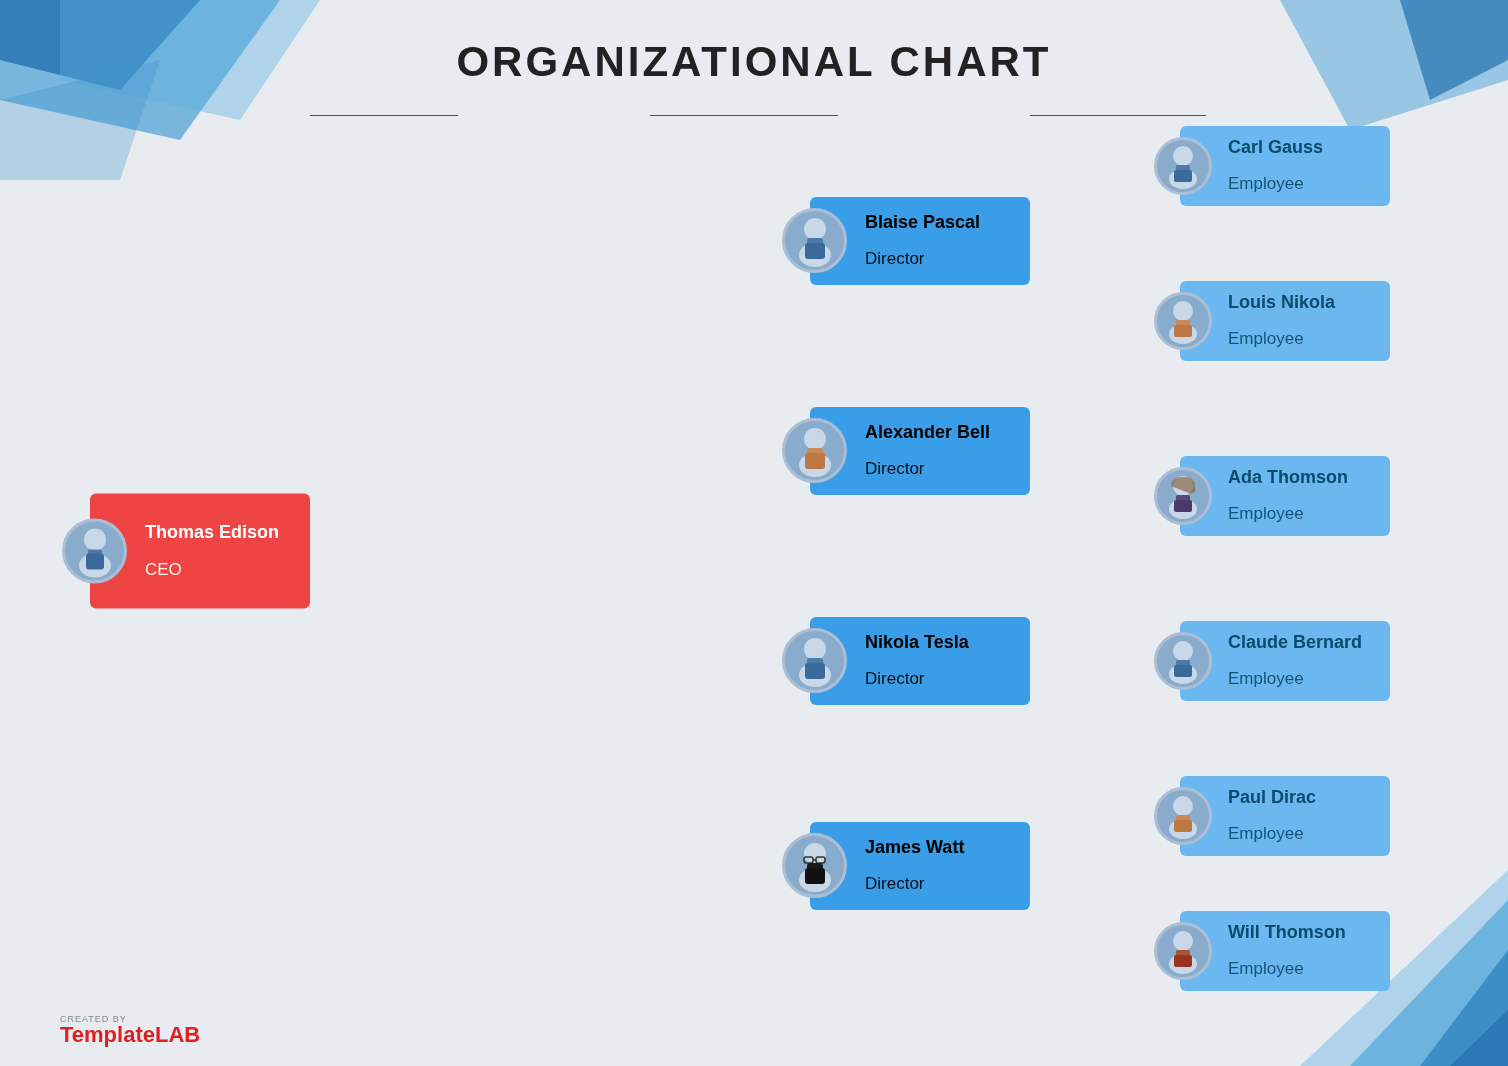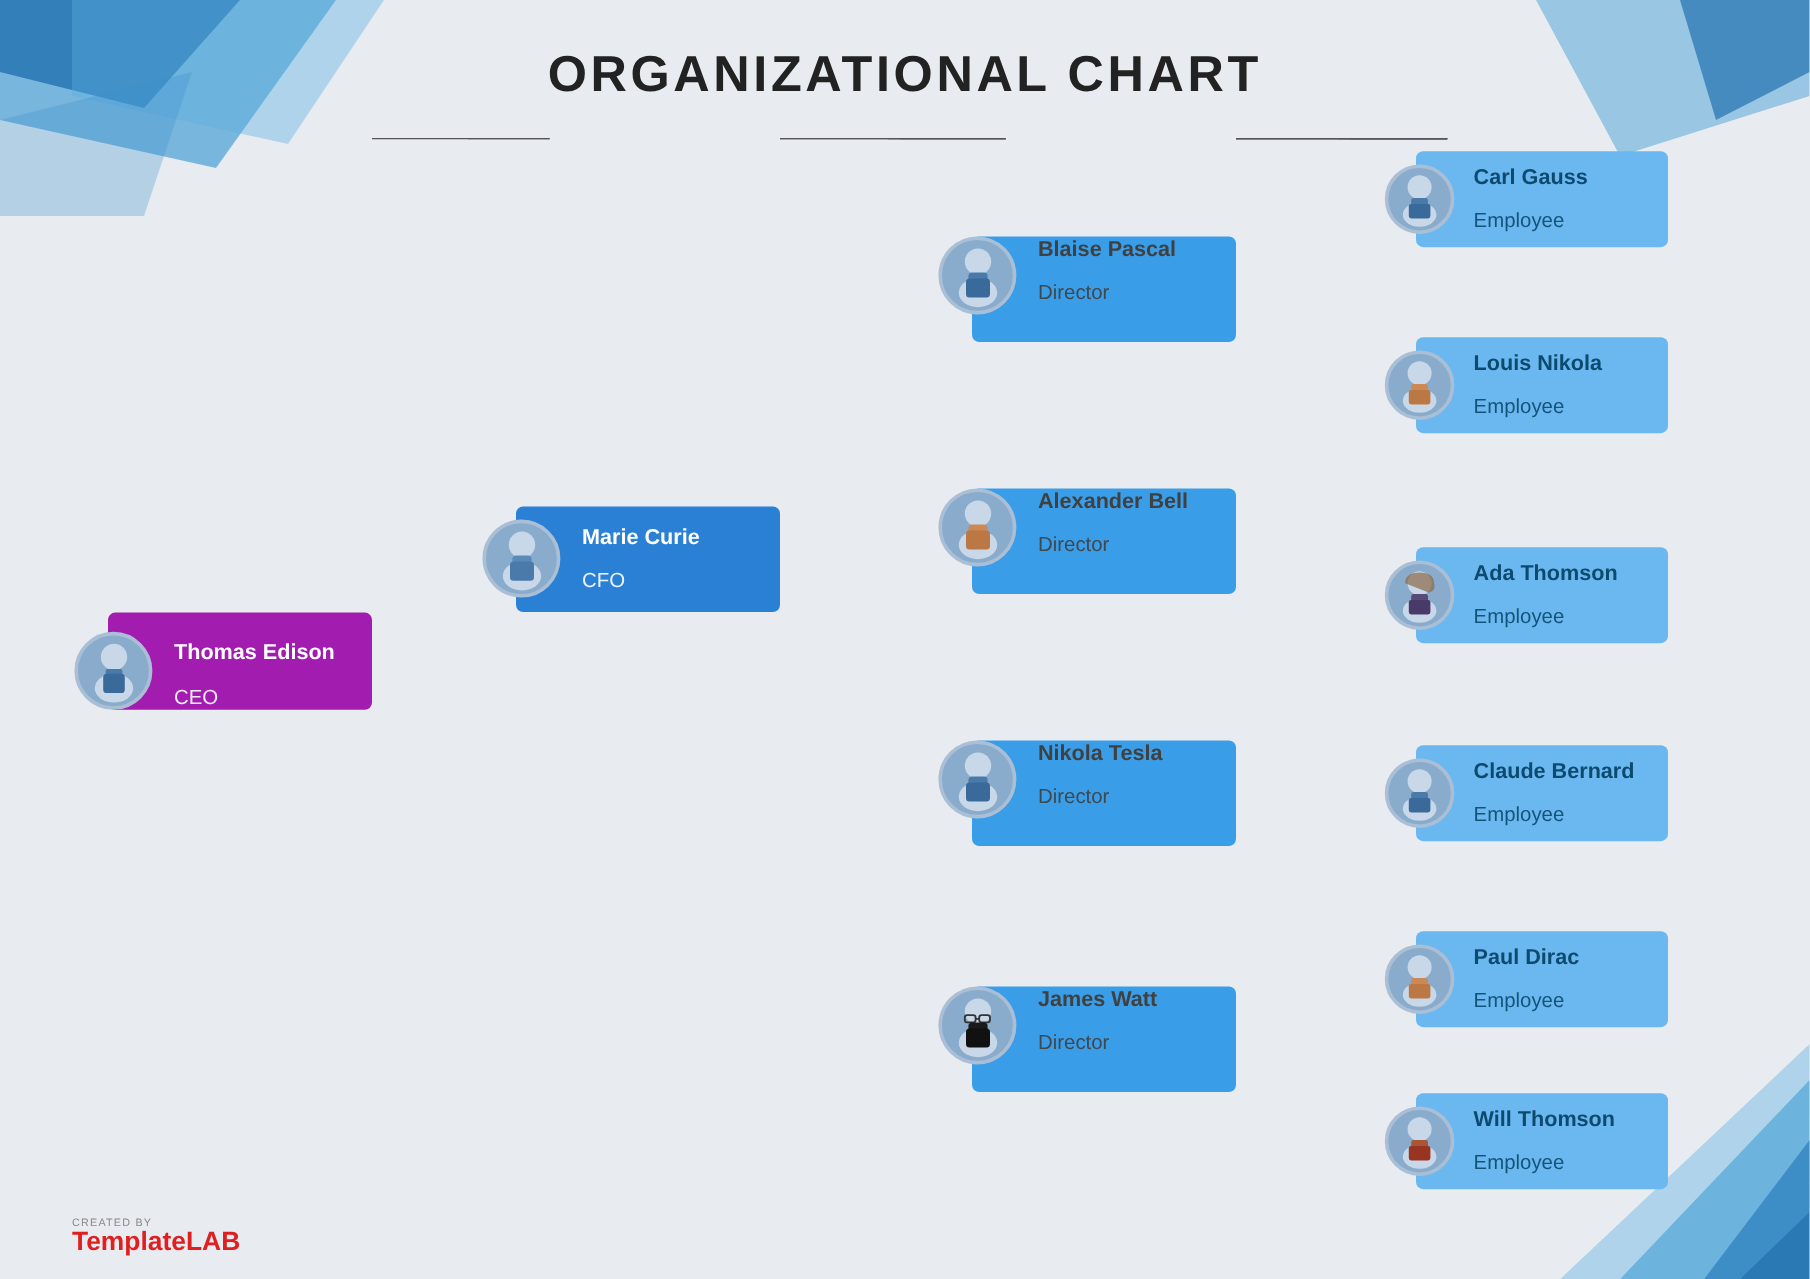--- a/index.html
+++ b/index.html
@@ -28,49 +28,49 @@
       text-align: center;
       font-size: 42px;
       font-weight: 900;
       color: #222;
       letter-spacing: 3px;
       z-index: 1;
     }
 
     
     .node-ceo {
-      background: #a21caf;
+      background: #ef4444;
       color: white;
       border-radius: 6px;
       width: 220px;
-      height: 81px;
-      display: flex;
-      align-items: flex-end;
+      height: 115px;
+      display: flex;
+      align-items: center;
       position: relative;
       flex-shrink: 0;
     }
     .node-vp {
       background: #2980d4;
       color: white;
       border-radius: 6px;
       width: 220px;
       height: 88px;
       display: flex;
       align-items: center;
       position: relative;
       flex-shrink: 0;
     }
     .node-director {
       background: #3a9de8;
-      color: #404040;
+      color: #000000;
       border-radius: 6px;
       width: 220px;
       height: 88px;
       display: flex;
-      align-items: flex-start;
+      align-items: center;
       position: relative;
       flex-shrink: 0;
     }
     .node-employee {
       background: #6bb8f0;
       color: #0c4a6e;
       border-radius: 6px;
       width: 210px;
       height: 80px;
       display: flex;
@@ -217,36 +217,20 @@
             <rect x="16" y="30" width="18" height="16" rx="3" fill="#3a6a9a"></rect>
           </svg>
         </div>
         <div class="node-text">
           <div class="node-name">Thomas Edison</div>
           <div class="node-title">CEO</div>
         </div>
       </div>
     </div>
 
-    <div style="position:absolute;left:370px;top:calc(50% - 85px);transform:translateY(-50%);">
-      <div class="node-vp">
-        <div class="avatar">
-          <svg width="50" height="55" viewBox="0 0 50 55">
-            <circle cx="25" cy="16" r="11" fill="#c8d8e8"></circle>
-            <ellipse cx="25" cy="42" rx="16" ry="12" fill="#c8d8e8"></ellipse>
-            <rect x="17" y="25" width="16" height="10" rx="3" fill="#5a8ab8"></rect>
-            <rect x="15" y="30" width="20" height="16" rx="3" fill="#4a7aaa"></rect>
-          </svg>
-        </div>
-        <div class="node-text">
-          <div class="node-name">Marie Curie</div>
-          <div class="node-title">CFO</div>
-        </div>
-      </div>
-    </div>
 
 
     <div style="position:absolute;left:750px;top:calc(50% - 310px);transform:translateY(-50%);">
       <div class="node-director">
         <div class="avatar">
           <svg width="50" height="55" viewBox="0 0 50 55">
             <circle cx="25" cy="16" r="11" fill="#c8d8e8"></circle>
             <ellipse cx="25" cy="42" rx="16" ry="12" fill="#c8d8e8"></ellipse>
             <rect x="17" y="25" width="16" height="10" rx="3" fill="#4a7aaa"></rect>
             <rect x="15" y="30" width="20" height="16" rx="3" fill="#3a6a9a"></rect>

